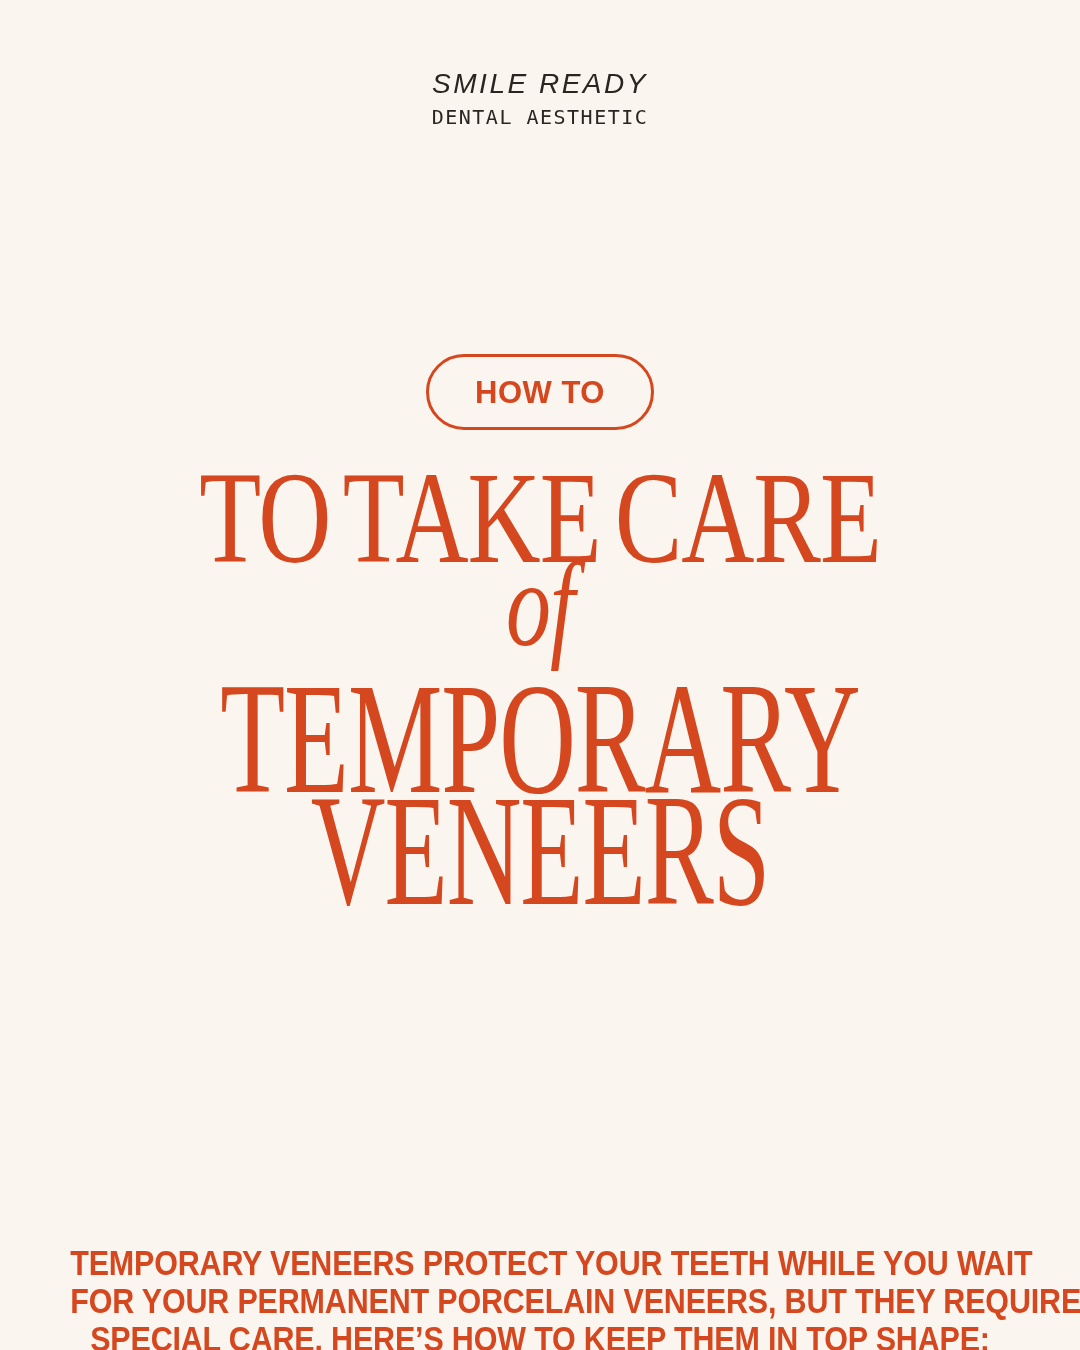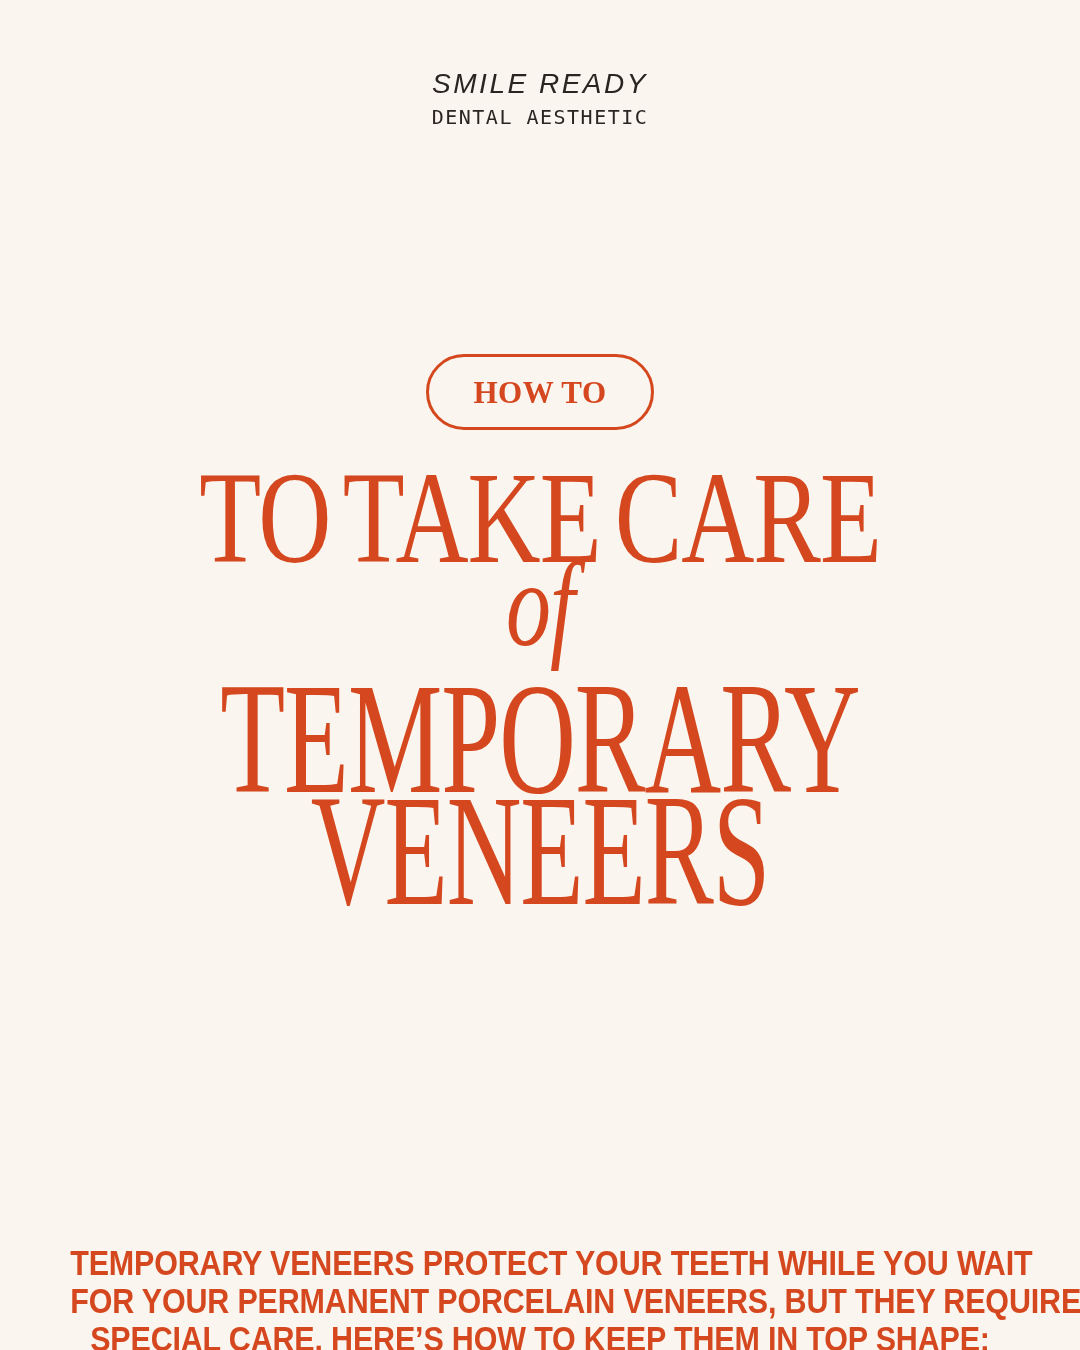--- a/index.html
+++ b/index.html
@@ -39,21 +39,21 @@
   .badge{
     position:absolute;top:354px;left:50%;
     transform:translateX(-50%);
     width:228px;height:76px;
     border:3.5px solid var(--color-accent);
     border-radius:38px;
     display:flex;align-items:center;justify-content:center;
     background:transparent;
   }
   .badge-label{
-    font-family:Liberation Serif, serif;
+    font-family:Liberation Sans, sans-serif;
     font-size:31px;font-weight:700;line-height:1;
     letter-spacing:0.5px;
     color:var(--color-accent);
   }
 
   
   .headline{font-weight:normal;}
   .t-line{
     position:absolute;left:0;width:100%;
     text-align:center;

